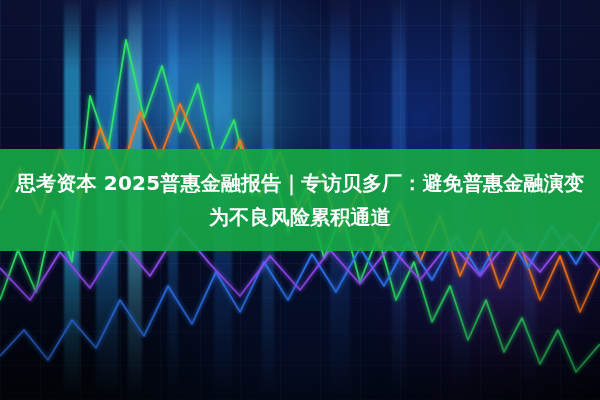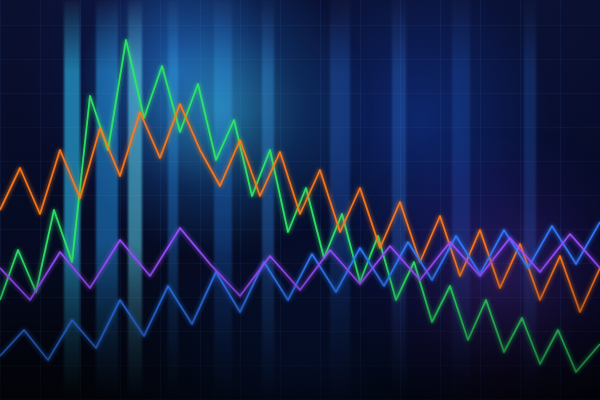--- a/index.html
+++ b/index.html
@@ -130,14 +130,17 @@
     <g id="series-group">
         <polyline points="0,300 18,250 36,292 54,210 72,262 90,96 108,150 126,40 144,118 162,66 180,132 198,84 216,160 234,120 252,196 270,150 288,232 306,188 324,258 342,214 360,282 378,236 396,300 414,262 432,322 450,286 468,340 486,300 504,352 522,318 540,364 558,330 576,372 600,344" fill="none" stroke="#2ee86a" stroke-width="1.8" stroke-linejoin="round" filter="url(#lineGlow)" opacity="0.95"></polyline>
         <polyline points="0,210 20,168 40,214 60,150 80,198 100,128 120,176 140,112 160,158 180,104 200,150 220,186 240,140 260,196 280,152 300,214 320,170 340,232 360,188 380,248 400,202 420,262 440,216 460,276 480,230 500,288 520,244 540,300 560,256 580,312 600,268" fill="none" stroke="#ff7a1a" stroke-width="1.8" stroke-linejoin="round" filter="url(#lineGlow)" opacity="0.95"></polyline>
         <polyline points="0,356 24,330 48,360 72,320 96,348 120,300 144,336 168,286 192,324 216,272 240,312 264,262 288,300 312,254 336,292 360,248 384,286 408,242 432,280 456,236 480,274 504,230 528,268 552,226 576,264 600,222" fill="none" stroke="#2f7bff" stroke-width="1.8" stroke-linejoin="round" filter="url(#lineGlow)" opacity="0.95"></polyline>
         <polyline points="0,268 30,300 60,252 90,288 120,240 150,276 180,228 210,264 240,296 270,256 300,290 330,250 360,284 390,246 420,280 450,242 480,276 510,238 540,272 570,234 600,268" fill="none" stroke="#9a4dff" stroke-width="1.8" stroke-linejoin="round" filter="url(#lineGlow)" opacity="0.95"></polyline>
       </g>
   </svg>
 
   <div class="bg-glow-dark"></div>
 
+  <div class="headline-band">
+    <div class="headline-text">思考资本 2025普惠金融报告｜专访贝多厂：避免普惠金融演变为不良风险累积通道</div>
+  </div>
 
 </div>
 
 </body></html>

